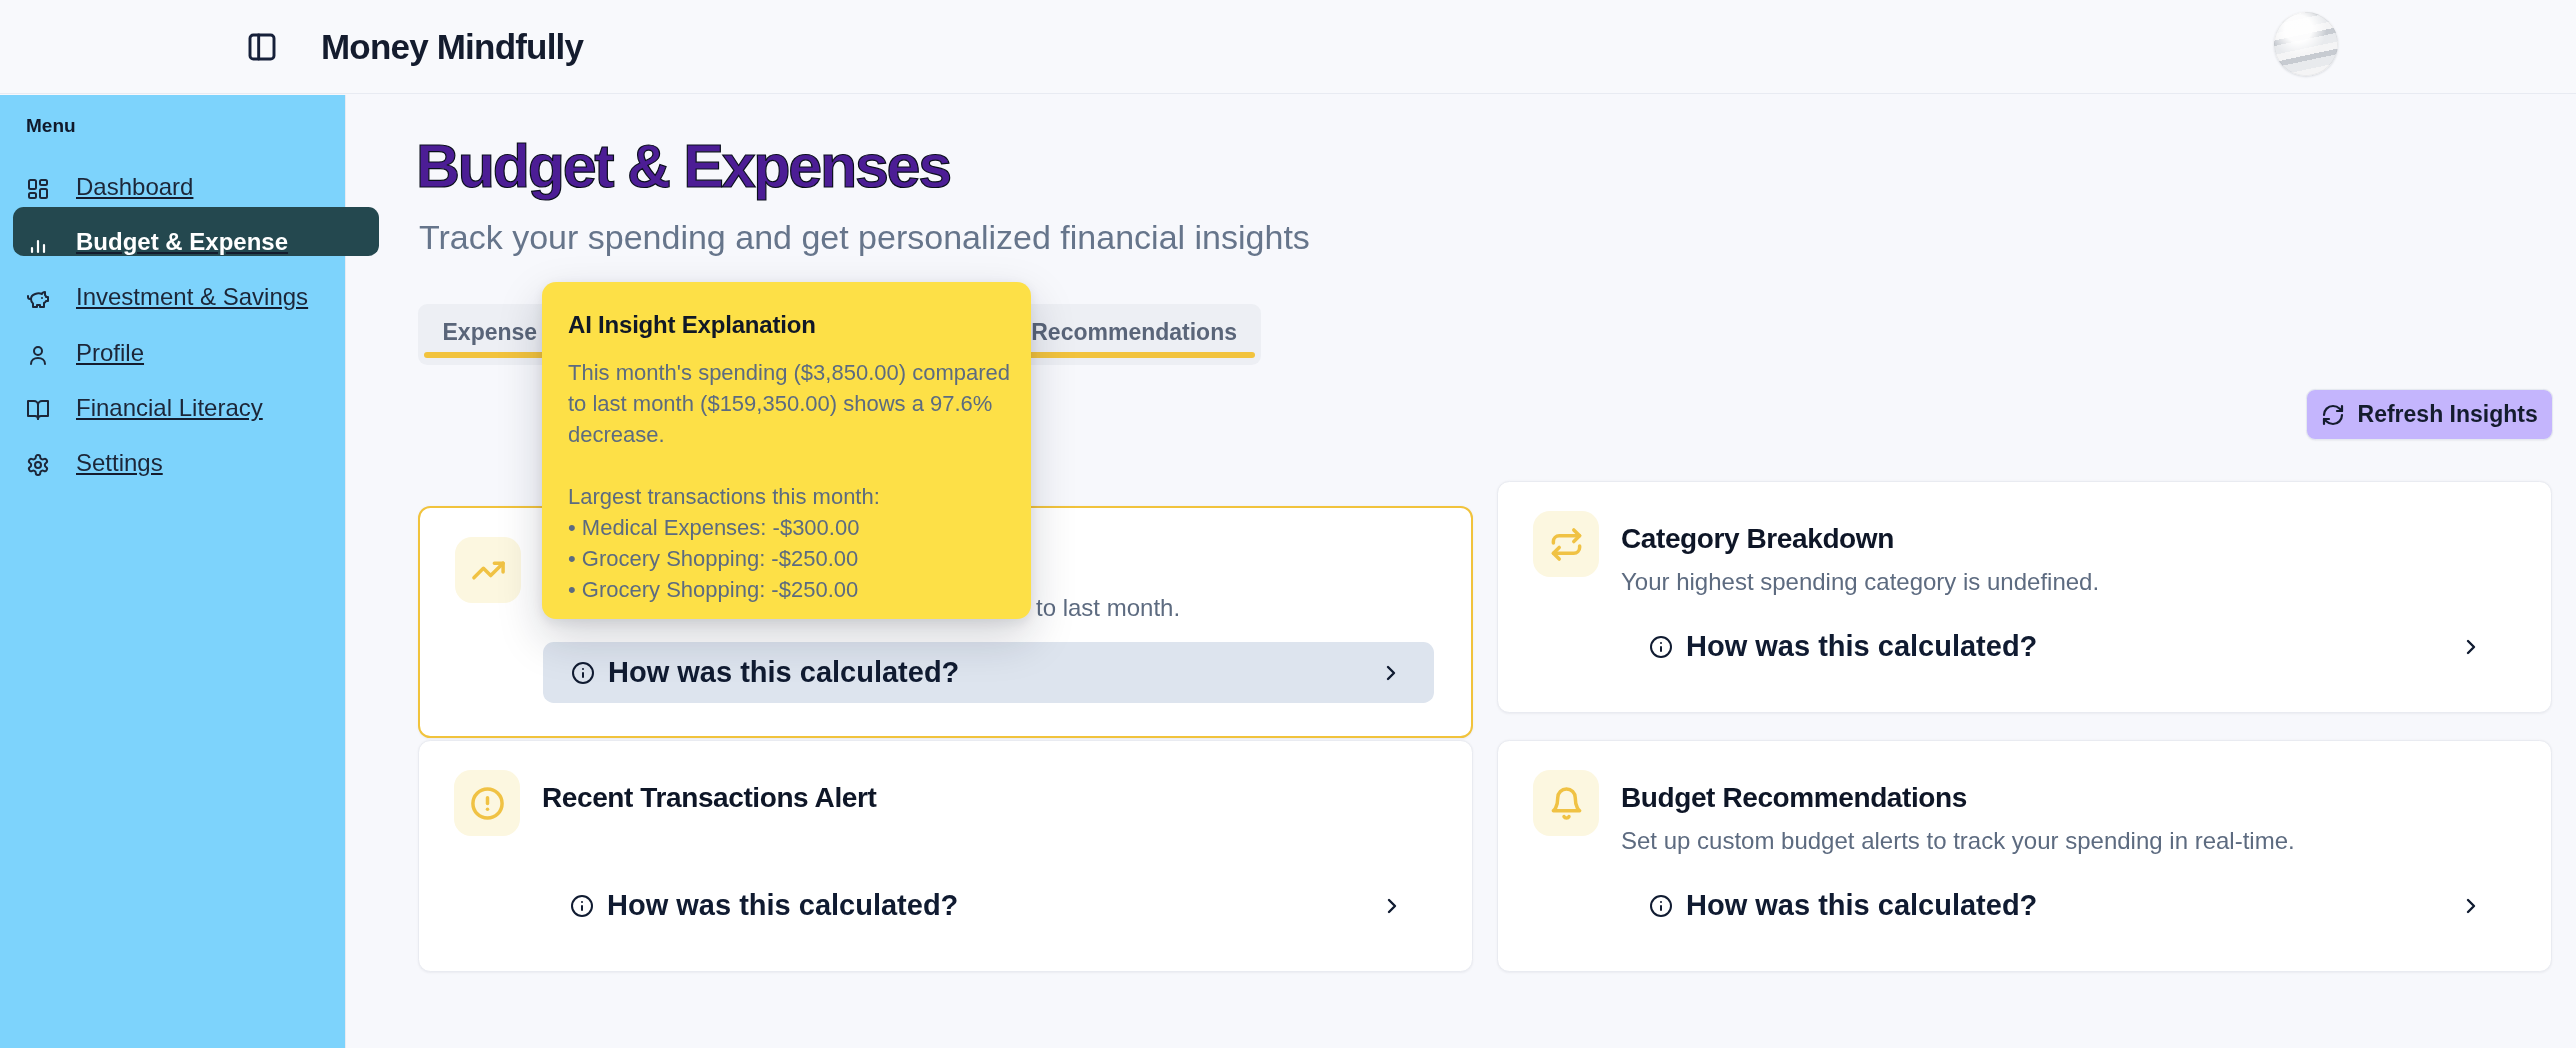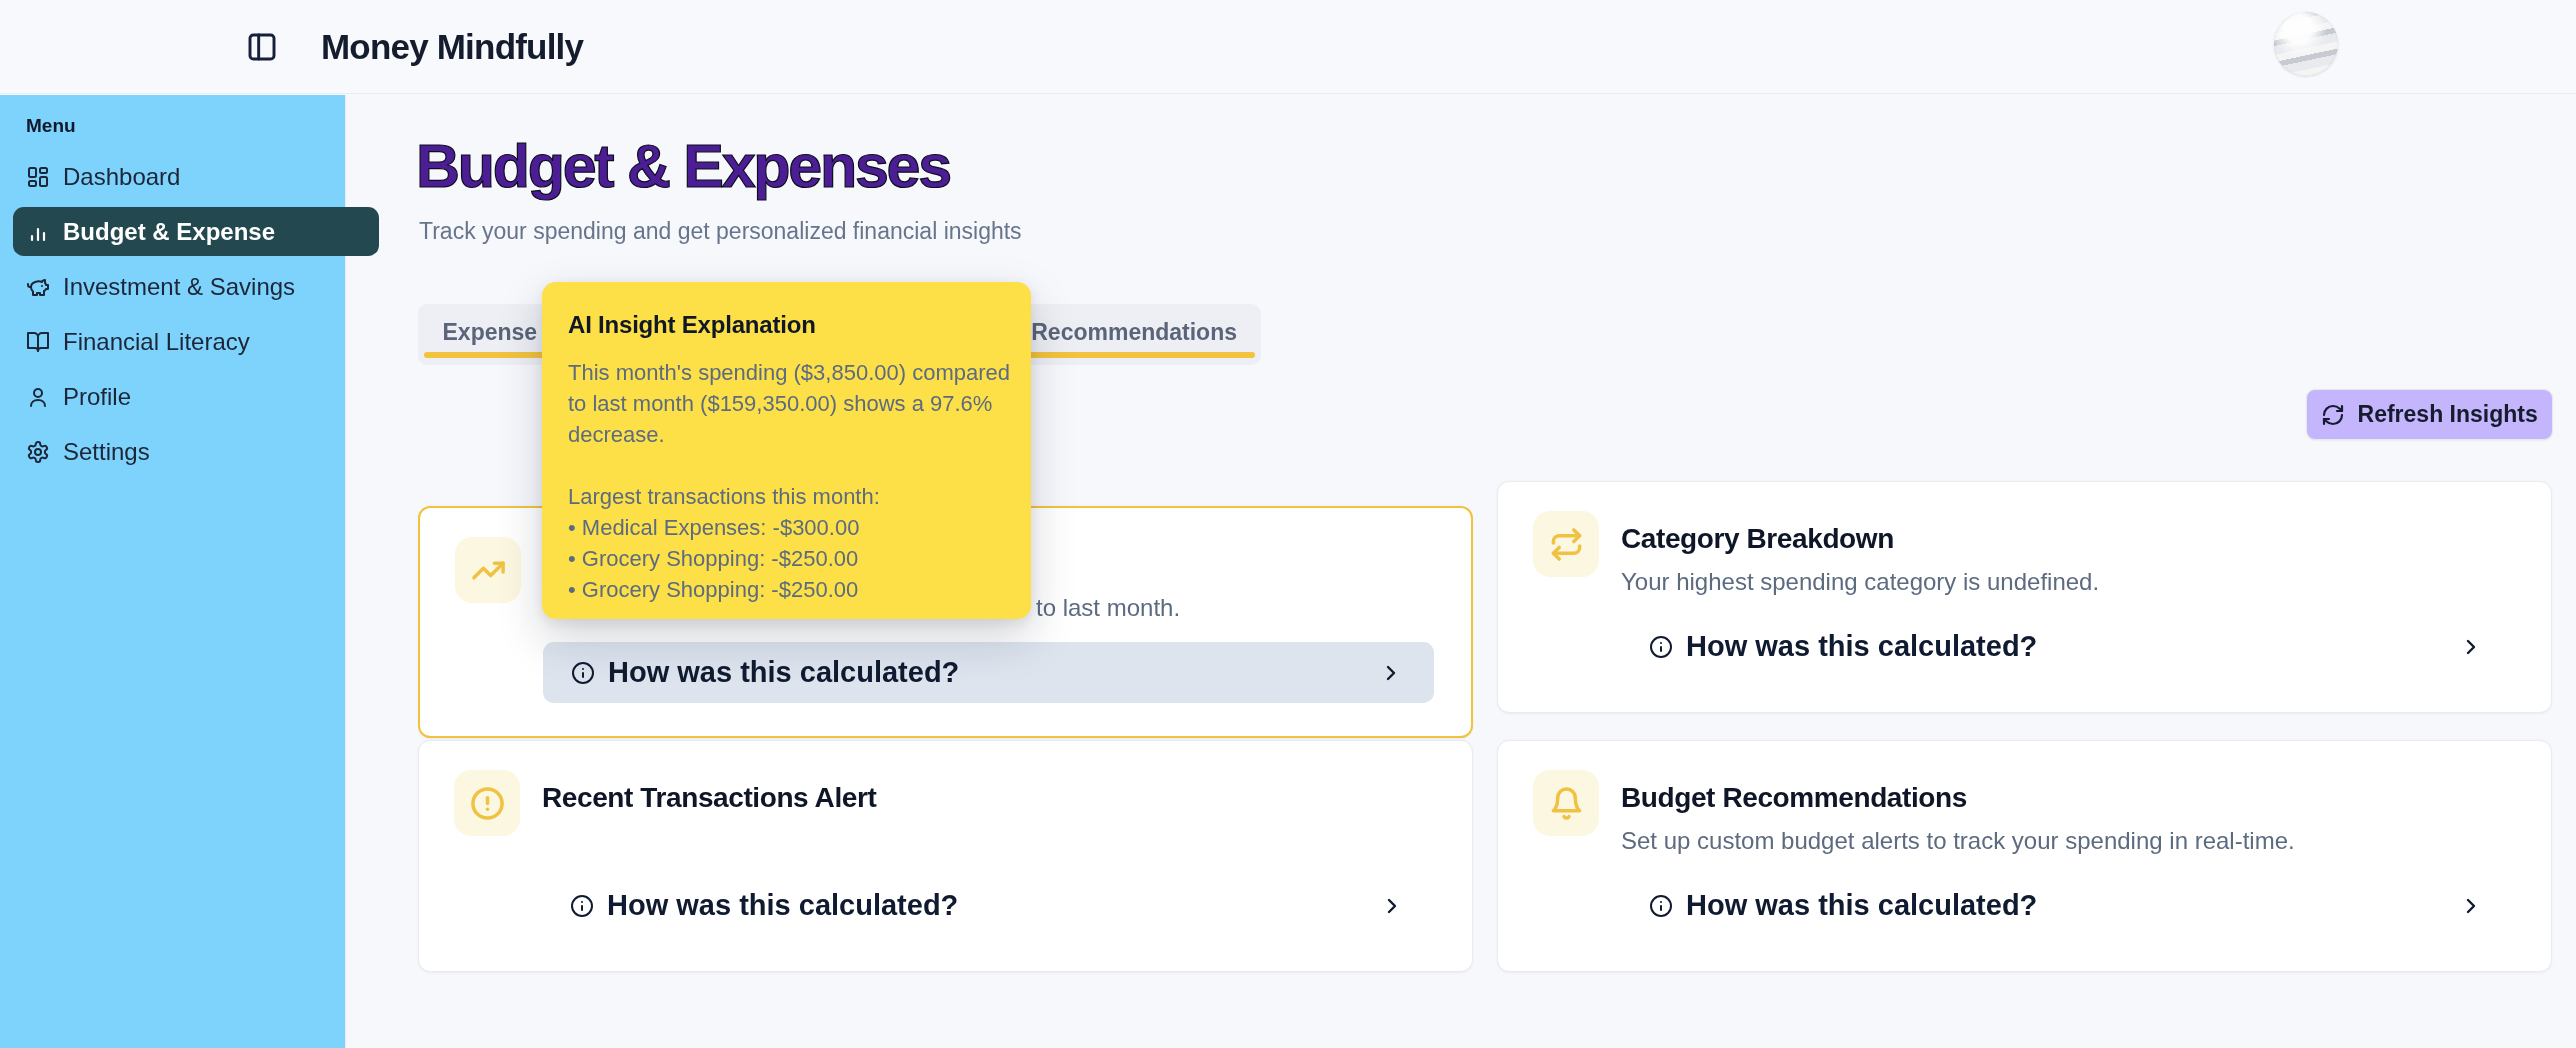--- a/index.html
+++ b/index.html
@@ -19,31 +19,31 @@
               radial-gradient(circle at 38% 26%, rgba(255,255,255,.95) 0 22%, rgba(255,255,255,0) 46%),
               repeating-linear-gradient(168deg, #f4f4f5 0 7px, #c7cbd1 7px 12.3px, #e8eaed 12.3px 21px);
             box-shadow: inset 0 0 0 0.8px rgba(0,0,0,.05), 0 0.8px 2.3px rgba(16,24,40,.15); }
 
   
   .sidebar { position:absolute; top:95px; left:0; bottom:0; width:346px; background:#7dd3fc;
              border-right:1.5px solid #e8ebf2; }
   .menu-label { margin:20px 0 0 26px; font-size:19px; font-weight:bold; color:#10192b; }
   .nav { margin-top:15.3px; }
   .nav-item { margin:0 0 6.1px 13px; width:366px; height:49px; border-radius:10.7px; display:flex;
-              align-items:center; gap:13px; padding-left:13px; cursor:pointer; }
+              align-items:flex-end; gap:26px; padding-left:13px; cursor:pointer;text-decoration:underline; }
   .nav-item svg { width:24px; height:24px; stroke:#1c2638; flex:0 0 auto; }
   .nav-label { font-size:24px; color:#1c2638; font-weight:500; white-space:nowrap; }
   .nav-item.active { background:#24484f; }
   .nav-item.active svg { stroke:#ffffff; }
   .nav-item.active .nav-label { color:#ffffff; font-weight:bold; }
 
   
   .page-title { position:absolute; left:416px; top:133px; font-size:61px; line-height:66px;
                 font-weight:bold; color:#4c1d95; letter-spacing:-2.3px; -webkit-text-stroke:1.2px #0a0f1b; }
-  .page-subtitle { position:absolute; left:419px; top:218px; font-size:23px; color:#66758b; }
+  .page-subtitle { position:absolute; left:419px; top:218px; font-size:34px; color:#66758b; }
 
   
   .tabbar { position:absolute; left:418px; top:304px; width:843px; height:61px;
             background:#edeff4; border-radius:9.2px; z-index:1; }
   .tab { position:absolute; top:15.3px; font-size:23px; font-weight:600; color:#5a6579;
          white-space:nowrap; cursor:pointer; }
   .tab-left { left:24.5px; }
   .tab-right { right:24px; }
   .tab-underline { position:absolute; left:6.1px; right:6.1px; bottom:7px; height:6.1px;
                    border-radius:3.8px; background:#f2c33d; }
@@ -129,32 +129,32 @@
         <svg viewBox="0 0 24 24" fill="none" stroke-width="2" stroke-linecap="round" stroke-linejoin="round">
             <path d="M19 5c-1.5 0-2.8 1.4-3 2-3.5-1.5-11-.3-11 5 0 1.8 0 3 2 4.5V20h4v-2h3v2h4v-4c1-.5 1.7-1 2-2h2v-4h-2c0-1-.5-1.5-1-2V5z"></path>
             <path d="M2 9v1c0 1.1.9 2 2 2h1"></path>
             <path d="M16 11h.01"></path>
           </svg>
         <span class="nav-label">Investment &amp; Savings</span>
       </div>
 
       <div class="nav-item">
         <svg viewBox="0 0 24 24" fill="none" stroke-width="2" stroke-linecap="round" stroke-linejoin="round">
+            <circle cx="12" cy="8" r="4"></circle>
+            <path d="M5 21c0-3.9 3.1-6 7-6s7 2.1 7 6"></path>
+          </svg>
+        <span class="nav-label">Profile</span>
+      </div>
+
+      <div class="nav-item">
+        <svg viewBox="0 0 24 24" fill="none" stroke-width="2" stroke-linecap="round" stroke-linejoin="round">
             <path d="M2 3h6a4 4 0 0 1 4 4v14a3 3 0 0 0-3-3H2z"></path>
             <path d="M22 3h-6a4 4 0 0 0-4 4v14a3 3 0 0 1 3-3h7z"></path>
           </svg>
         <span class="nav-label">Financial Literacy</span>
-      </div>
-
-      <div class="nav-item">
-        <svg viewBox="0 0 24 24" fill="none" stroke-width="2" stroke-linecap="round" stroke-linejoin="round">
-            <circle cx="12" cy="8" r="4"></circle>
-            <path d="M5 21c0-3.9 3.1-6 7-6s7 2.1 7 6"></path>
-          </svg>
-        <span class="nav-label">Profile</span>
       </div>
 
       <div class="nav-item">
         <svg viewBox="0 0 24 24" fill="none" stroke-width="2" stroke-linecap="round" stroke-linejoin="round">
             <path d="M12.22 2h-.44a2 2 0 0 0-2 2v.18a2 2 0 0 1-1 1.73l-.43.25a2 2 0 0 1-2 0l-.15-.08a2 2 0 0 0-2.73.73l-.22.38a2 2 0 0 0 .73 2.73l.15.1a2 2 0 0 1 1 1.72v.51a2 2 0 0 1-1 1.74l-.15.09a2 2 0 0 0-.73 2.73l.22.38a2 2 0 0 0 2.73.73l.15-.08a2 2 0 0 1 2 0l.43.25a2 2 0 0 1 1 1.73V20a2 2 0 0 0 2 2h.44a2 2 0 0 0 2-2v-.18a2 2 0 0 1 1-1.73l.43-.25a2 2 0 0 1 2 0l.15.08a2 2 0 0 0 2.73-.73l.22-.39a2 2 0 0 0-.73-2.73l-.15-.08a2 2 0 0 1-1-1.74v-.5a2 2 0 0 1 1-1.74l.15-.09a2 2 0 0 0 .73-2.73l-.22-.38a2 2 0 0 0-2.73-.73l-.15.08a2 2 0 0 1-2 0l-.43-.25a2 2 0 0 1-1-1.73V4a2 2 0 0 0-2-2z"></path>
             <circle cx="12" cy="12" r="3"></circle>
           </svg>
         <span class="nav-label">Settings</span>
       </div>
 

